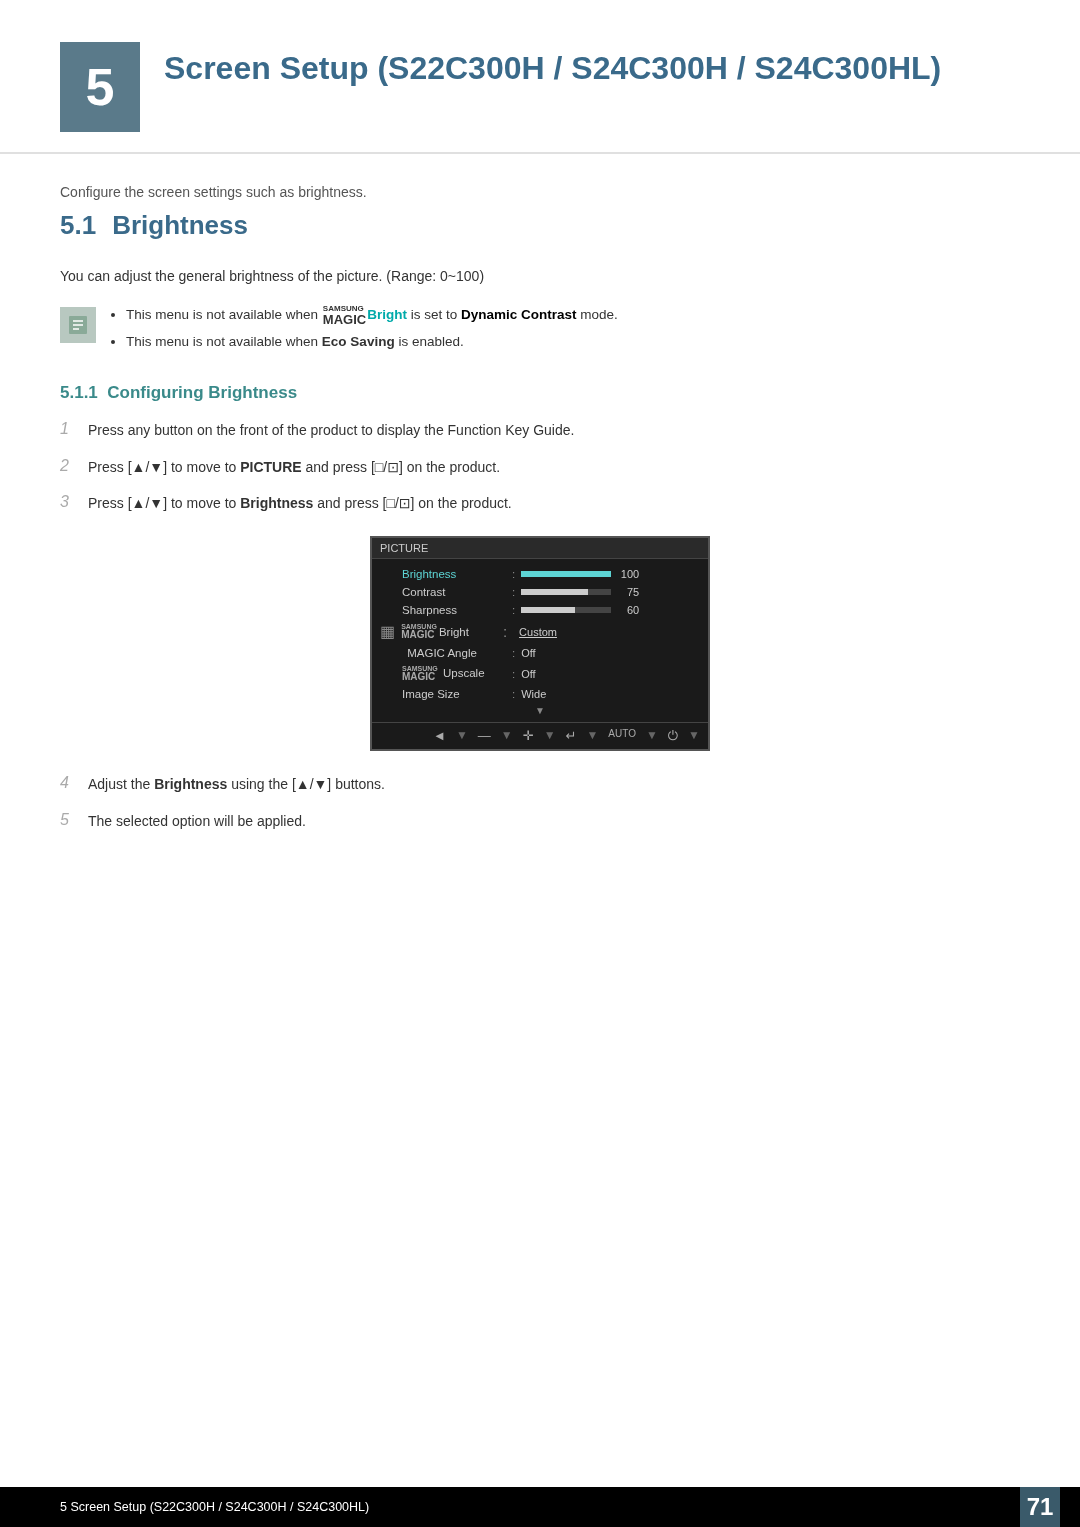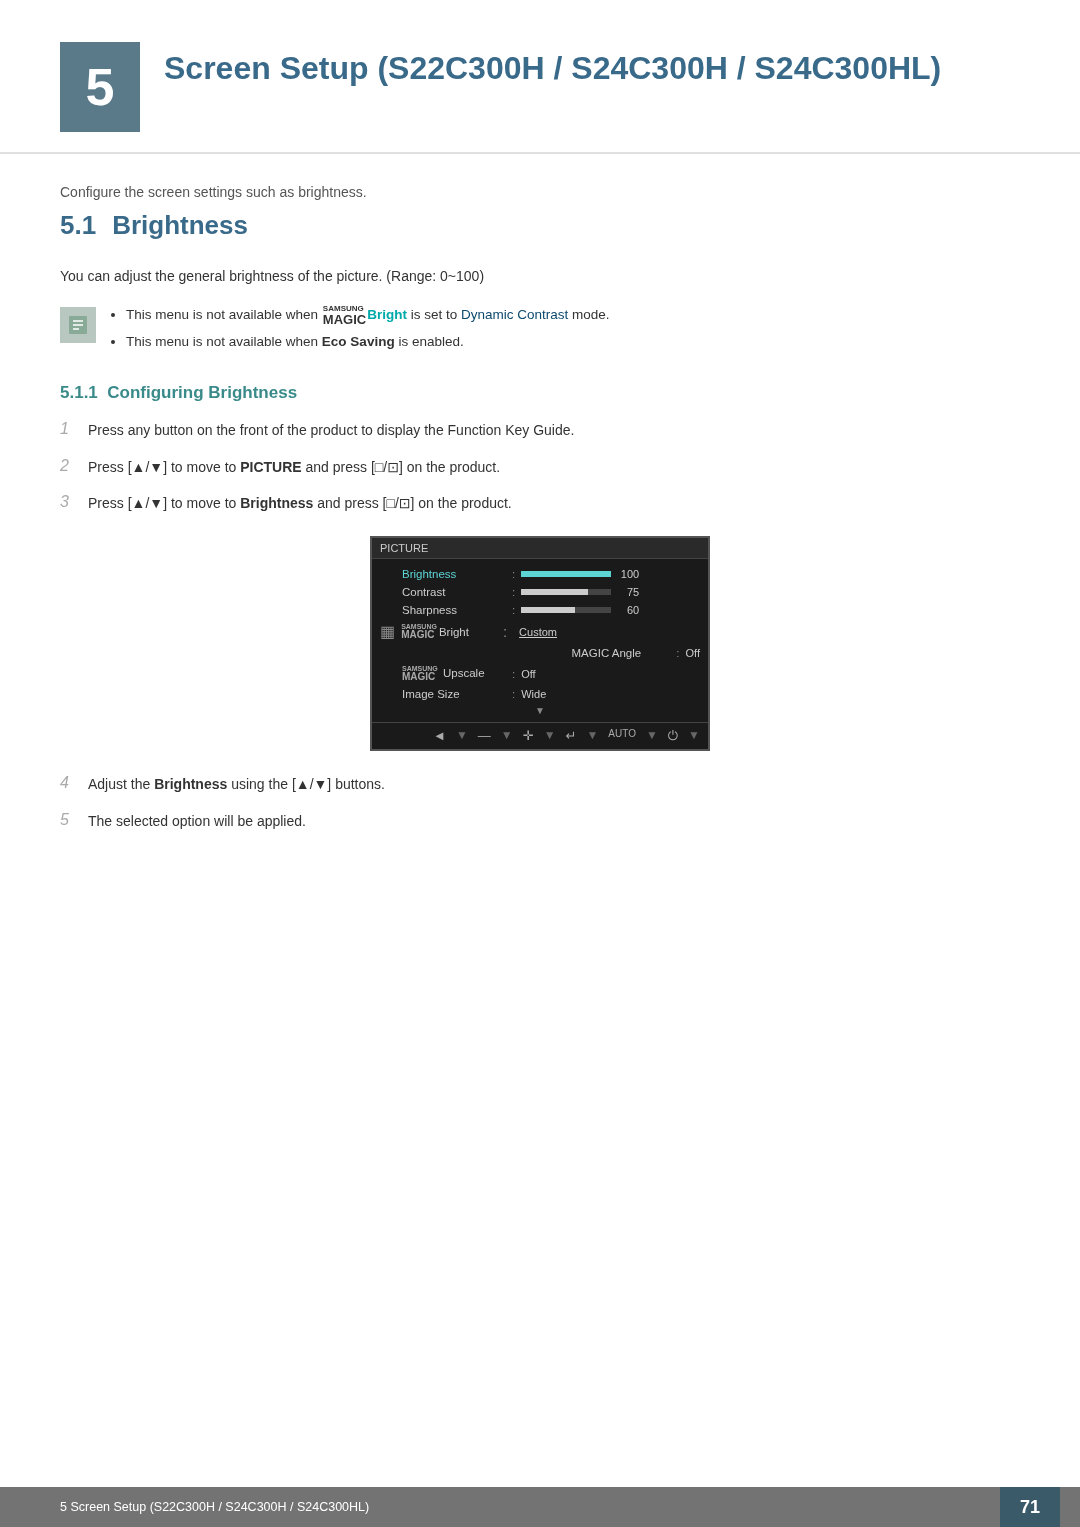--- a/index.html
+++ b/index.html
@@ -113,22 +113,22 @@
       margin-bottom: 6px;
       line-height: 1.55;
     }
 
     .highlight-cyan {
       color: #00aaaa;
       font-weight: bold;
     }
 
     .highlight-orange {
-      color: #0c4a6e;
-      font-weight: normal;
+      color: #000000;
+      font-weight: bold;
     }
 
     
     .subsection-title {
       font-size: 17px;
       font-weight: bold;
       color: #3a8a8a;
       margin: 24px 0 16px 0;
     }
 
@@ -275,39 +275,39 @@
       color: #aaa;
       font-size: 10px;
     }
 
     
     .page-footer {
       position: absolute;
       bottom: 0;
       left: 0;
       right: 0;
-      background: #737373;
+      background: #000000;
       height: 40px;
       display: flex;
       align-items: center;
       justify-content: space-between;
       padding: 0 20px 0 60px;
     }
 
     .footer-text {
       color: #fff;
       font-size: 12.5px;
     }
 
     .footer-page-num {
       background: #3a5a6a;
       color: #fff;
-      font-size: 18px;
-      font-weight: bold;
-      width: 60px;
+      font-size: 24px;
+      font-weight: bold;
+      width: 40px;
       height: 40px;
       display: flex;
       align-items: center;
       justify-content: center;
     }
 
     .magic-small {
       font-size: 8px;
       font-weight: bold;
       display: block;
@@ -436,21 +436,21 @@
             <span style="color:#888;font-size:16px;margin-right:6px;">▦</span>
             <span style="display:inline-flex;flex-direction:column;line-height:1;vertical-align:middle;margin-right:2px;">
               <span style="font-size:7px;color:#aaa;font-weight:bold;">SAMSUNG</span>
               <span style="font-size:10px;color:#aaa;font-weight:bold;">MAGIC</span>
             </span>
             <span style="font-size:11.5px;color:#ccc;min-width:60px;"> Bright</span>
             <span class="menu-colon" style="margin-left:4px;">:</span>
             <span class="menu-value-text" style="margin-left:6px;text-decoration:underline;">Custom</span>
           </div>
 
-          <div class="menu-row normal-row" style="padding-left:30px;justify-content:flex-end;">
+          <div class="menu-row normal-row" style="padding-left:30px;">
             <span class="menu-label">
               <span style="display:inline-flex;flex-direction:column;line-height:1;vertical-align:middle;margin-right:2px;">
                 <span style="font-size:0px;color:#aaa;"></span>
               </span>
               MAGIC Angle
             </span>
             <span class="menu-colon">:</span>
             <span class="menu-value-text">Off</span>
           </div>
 

